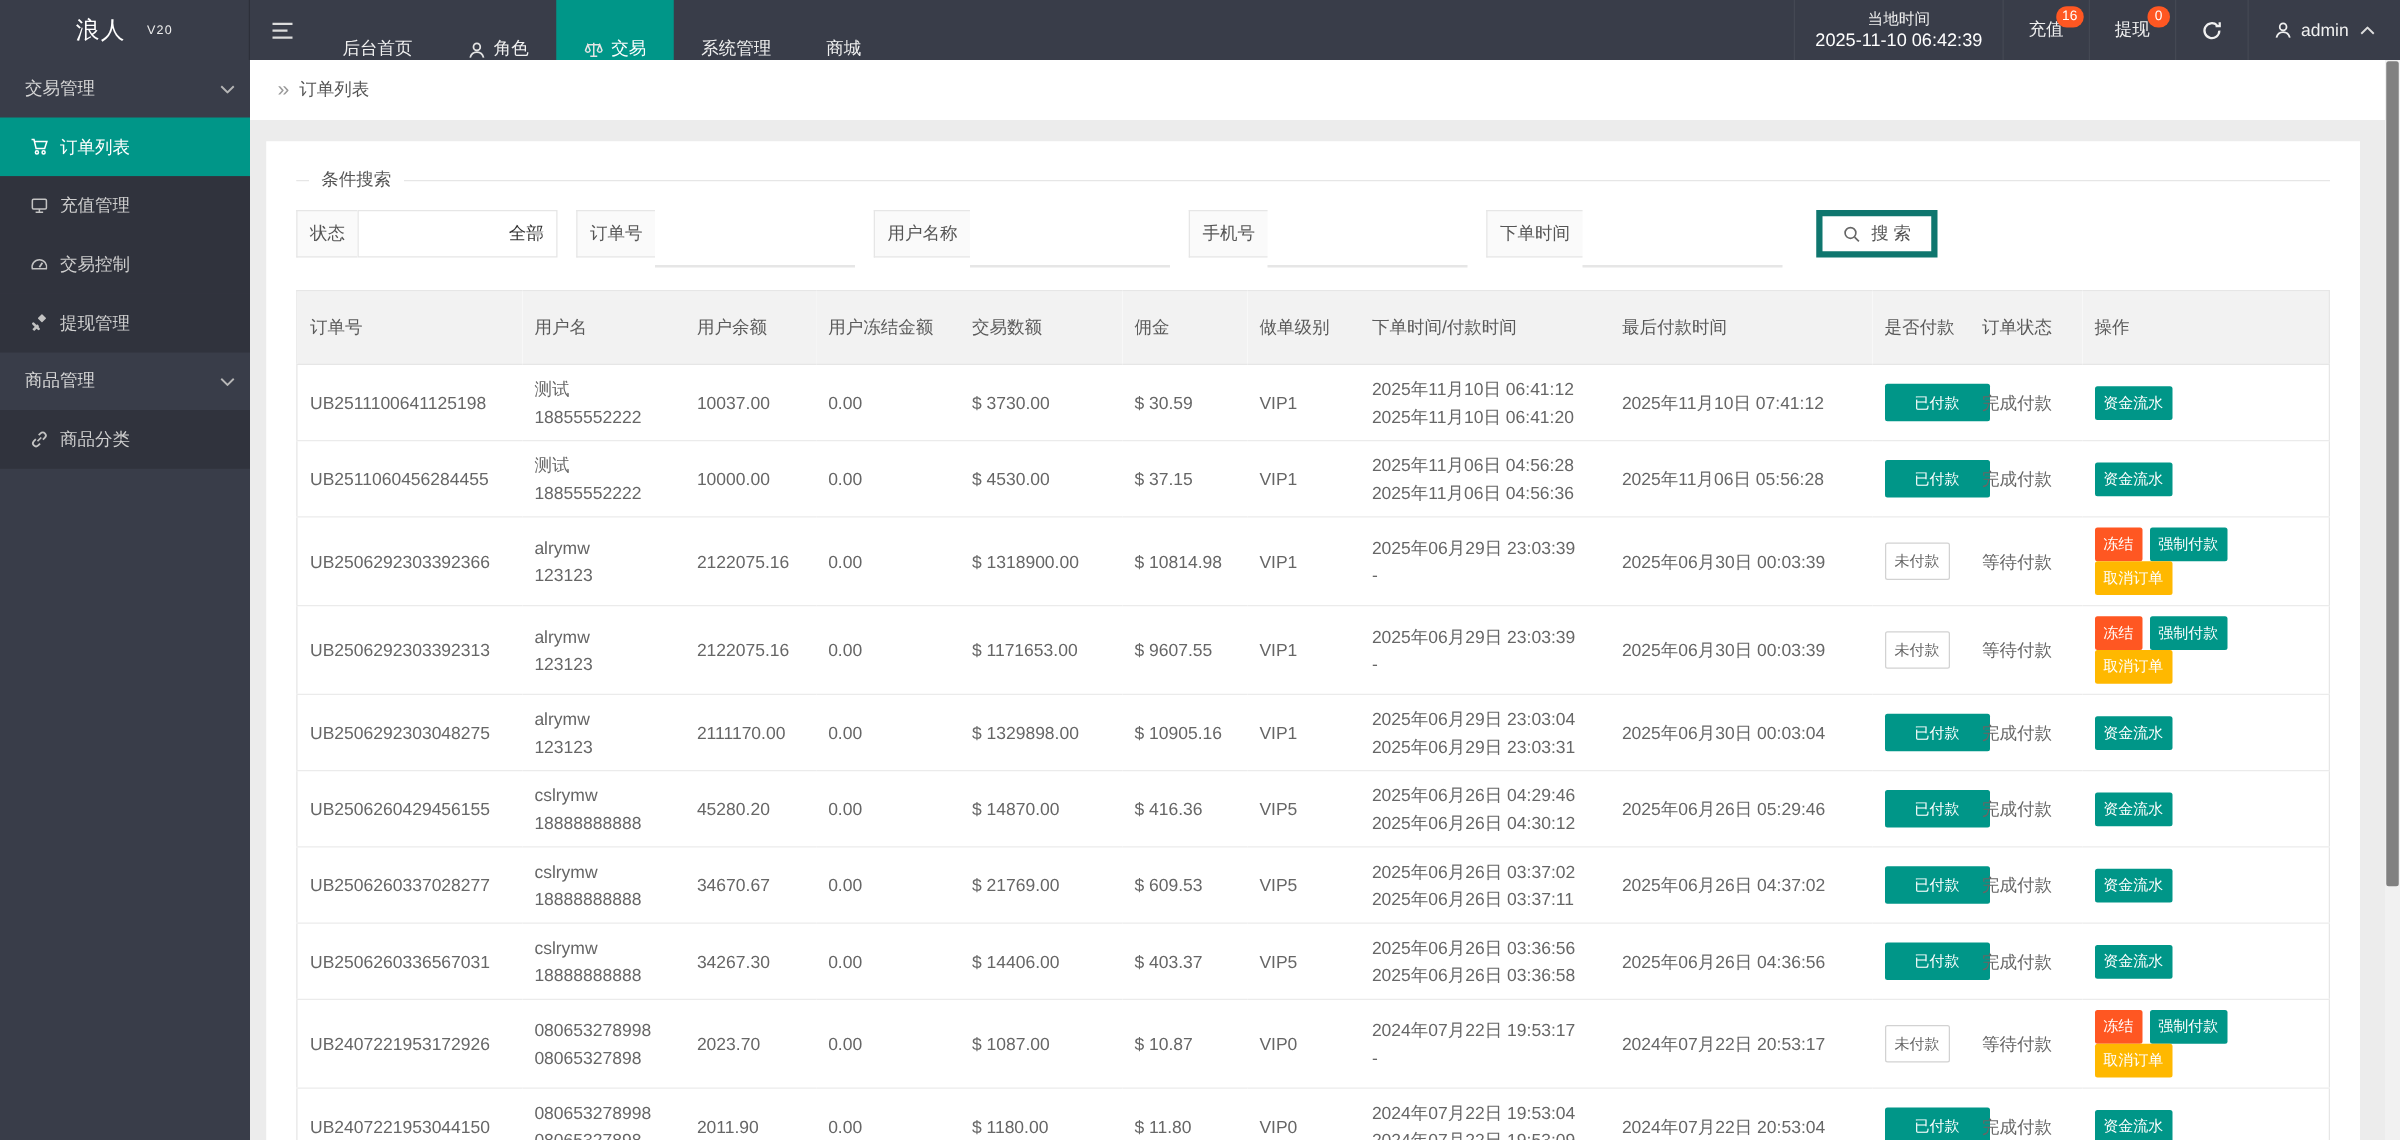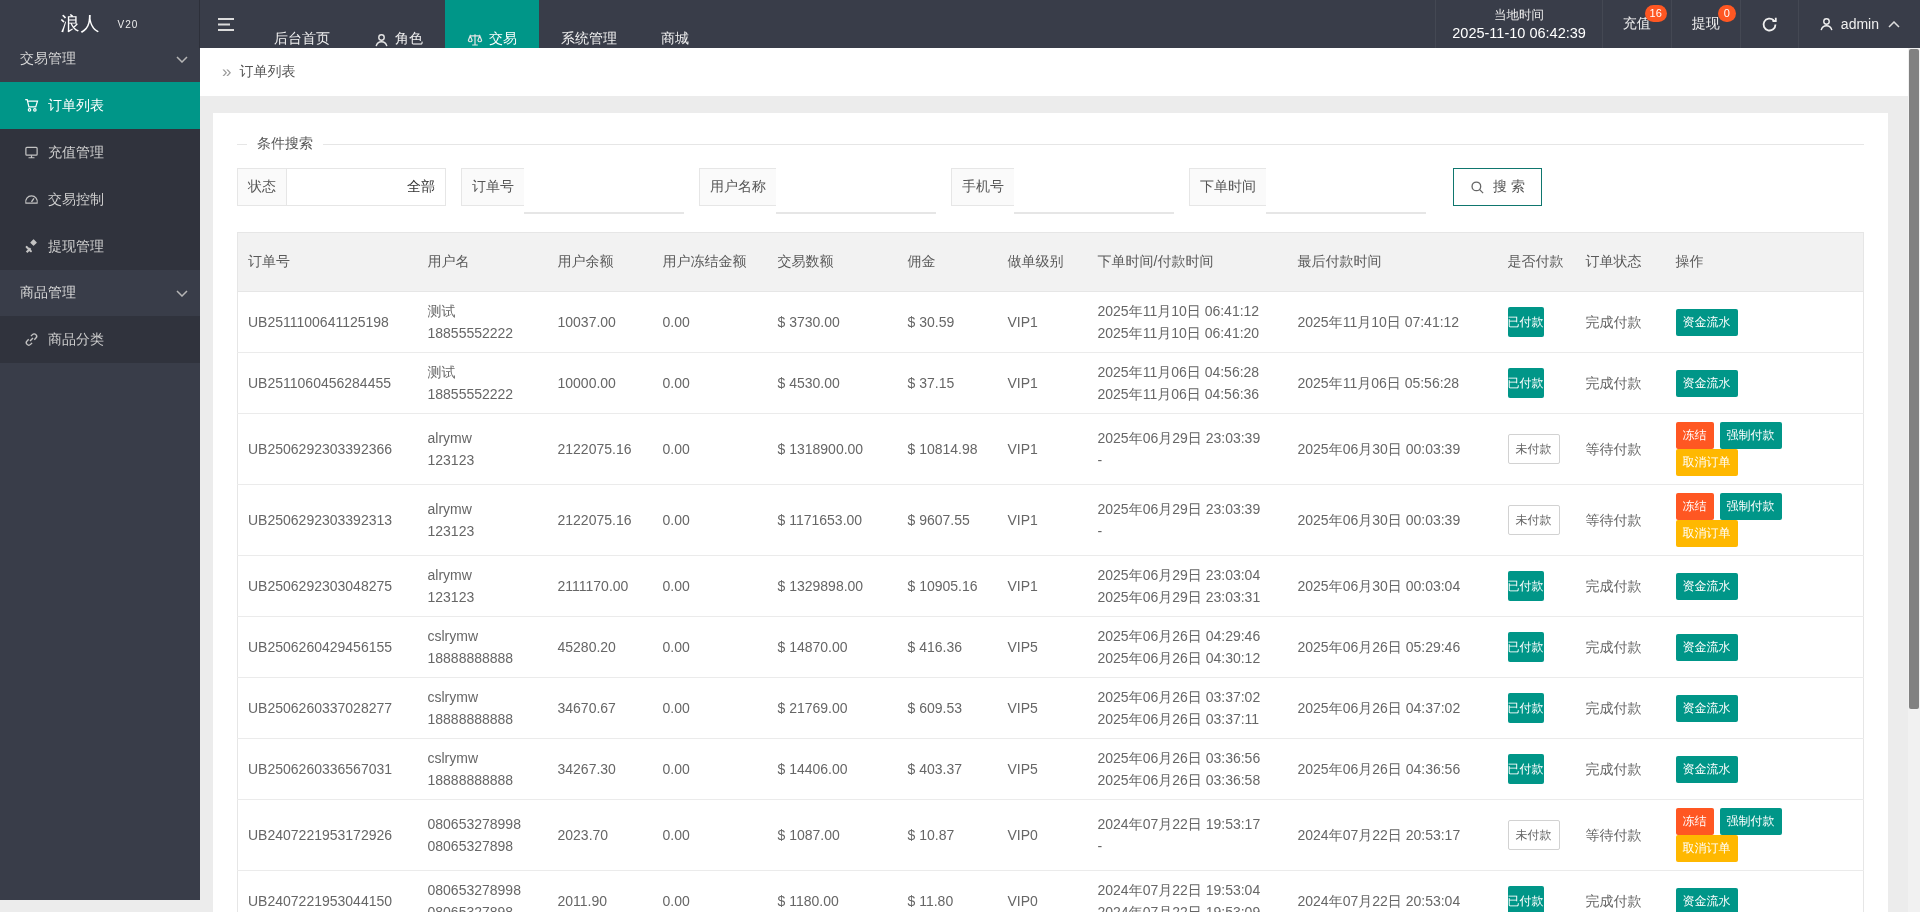--- a/index.html
+++ b/index.html
@@ -18,21 +18,21 @@
   .header-right { margin-left:auto; display:flex; align-items:stretch; }
   .hr-block { display:flex; flex-direction:column; align-items:center; justify-content:center; padding:0 16px; color:#fff; border-left:1px solid rgba(255,255,255,.06); }
   .time-label { font-size:12.5px; color:#eee; line-height:17px; }
   .time-value { font-size:14.5px; line-height:18px; }
   .hr-item { position:relative; display:flex; align-items:center; padding:0 20px; color:#f0f0f0; cursor:pointer; border-left:1px solid rgba(255,255,255,.06); }
   .num-badge { position:absolute; top:5px; right:4px; min-width:18px; height:17px; line-height:17px; padding:0 5px; background:#FF5722; color:#fff; border-radius:9px; font-size:11px; text-align:center; }
   .user-item { gap:7px; }
   .user-item .chev { margin-left:2px; display:flex; color:#ddd; }
 
   
-  .sidebar { position:fixed; top:36px; left:0; width:200px; height:864px; background:#393D49; z-index:20; }
+  .sidebar { position:fixed; top:48px; left:0; width:200px; height:864px; background:#393D49; z-index:20; }
   .side-group-title { height:46px; display:flex; align-items:center; padding:0 12px 0 20px; color:#d7d7d7; cursor:pointer; }
   .side-group-title .chev { margin-left:auto; color:#b6b6b6; display:flex; }
   .side-item { height:47px; display:flex; align-items:center; gap:9px; padding:0 20px 0 24px; background:#30333d; color:#cfcfcf; cursor:pointer; }
   .side-item .side-ico { display:flex; color:#c3c3c3; }
   .side-item.active { background:#009688; color:#fff; }
   .side-item.active .side-ico { color:#fff; }
 
   
   .crumb-bar { position:fixed; top:48px; left:200px; width:1720px; height:48px; background:#fff; display:flex; align-items:center; padding:0 0 0 22px; z-index:10; }
   .crumb-sep { color:#9a9a9a; font-size:17px; margin-right:8px; }
@@ -44,41 +44,41 @@
 
   fieldset.search-field { border:none; border-top:1px solid #e6e6e6; }
   fieldset.search-field legend { margin-left:10px; padding:0 10px; color:#555; font-size:14px; }
   .filter-row { display:flex; align-items:center; margin-top:15px; }
   .fgroup { display:flex; align-items:stretch; height:38px; margin-right:15px; }
   .flabel { display:flex; align-items:center; padding:0 10px; background:#fafafa; border:1px solid #e6e6e6; border-right:none; color:#555; white-space:nowrap; }
   .fselect { position:relative; width:160px; border:1px solid #e6e6e6; background:#fff; display:flex; align-items:center; padding:0 10px; color:#333; cursor:pointer;justify-content:flex-end; }
   .fselect .tri { position:absolute; right:10px; top:16px; width:0; height:0; border:5px solid transparent; border-top-color:#c2c2c2; }
   .finput { width:160px; border:1px solid #e6e6e6; padding:0 10px; color:#333; font-size:14px; outline:none; font-family:inherit;margin-top:44px; }
   .finput::placeholder { color:#b9b9b9; }
-  .search-btn { margin-left:12px; height:38px; display:flex; align-items:center; gap:8px; padding:0 16px; background:#fff; border:1px solid #0f766e; color:#555; font-size:14px; cursor:pointer; font-family:inherit; }
+  .search-btn { margin-left:12px; height:38px; display:flex; align-items:center; gap:8px; padding:0 16px; background:#fff; border:5px solid #0f766e; color:#555; font-size:14px; cursor:pointer; font-family:inherit; }
   .search-btn .mag { display:flex; color:#666; }
 
   
   table.orders { width:100%; border-collapse:collapse; margin-top:26px; border:1px solid #e6e6e6; table-layout:fixed; }
   .orders th { background:#f2f2f2; font-weight:400; color:#5a5a5a; text-align:left; padding:10px; font-size:14px; border-bottom:1px solid #e6e6e6; white-space:nowrap; overflow:hidden; }
   .orders td { padding:8px 10px; font-size:14px; color:#666; line-height:22px; border-bottom:1px solid #ebebeb; vertical-align:middle; word-break:break-all; }
   .orders tr { height:59px; }
   .orders th:nth-child(1), .orders td:nth-child(1) { width:180px; }
   .orders th:nth-child(2), .orders td:nth-child(2) { width:130px; }
   .orders th:nth-child(3), .orders td:nth-child(3) { width:105px; }
   .orders th:nth-child(4), .orders td:nth-child(4) { width:115px; }
   .orders th:nth-child(5), .orders td:nth-child(5) { width:130px; }
   .orders th:nth-child(6), .orders td:nth-child(6) { width:100px; }
   .orders th:nth-child(7), .orders td:nth-child(7) { width:90px; }
   .orders th:nth-child(8), .orders td:nth-child(8) { width:200px; }
   .orders th:nth-child(9), .orders td:nth-child(9) { width:210px; }
   .orders th:nth-child(10), .orders td:nth-child(10){ width:78px; }
   .orders th:nth-child(11), .orders td:nth-child(11){ width:90px; }
 
-  .badge-paid { display:inline-block; background:#009688; color:#fff; font-size:12px; padding:4px 0; border-radius:2px; white-space:nowrap; }
+  .badge-paid { display:inline-block; background:#009688; color:#fff; font-size:12px; padding:4px 24px; border-radius:2px; white-space:nowrap; }
   .badge-unpaid { display:inline-block; background:#fff; color:#666; font-size:12px; padding:3px 7px; border:1px solid #d2d2d2; border-radius:2px; white-space:nowrap; }
   .act-btn { border:none; color:#fff; font-size:12px; padding:5px 7px; border-radius:2px; margin-right:6px; cursor:pointer; white-space:nowrap; font-family:inherit; }
   .btn-teal { background:#009688; }
   .btn-red { background:#FF5722; }
   .btn-yellow { background:#FFB800; }
 
   
   .scrollbar { position:fixed; top:48px; right:0; width:12px; height:864px; background:#f1f1f1; z-index:40; }
   .scrollbar .thumb { position:absolute; top:1px; left:1px; width:10px; height:660px; background:#818181; border-radius:2px; }
 </style>

